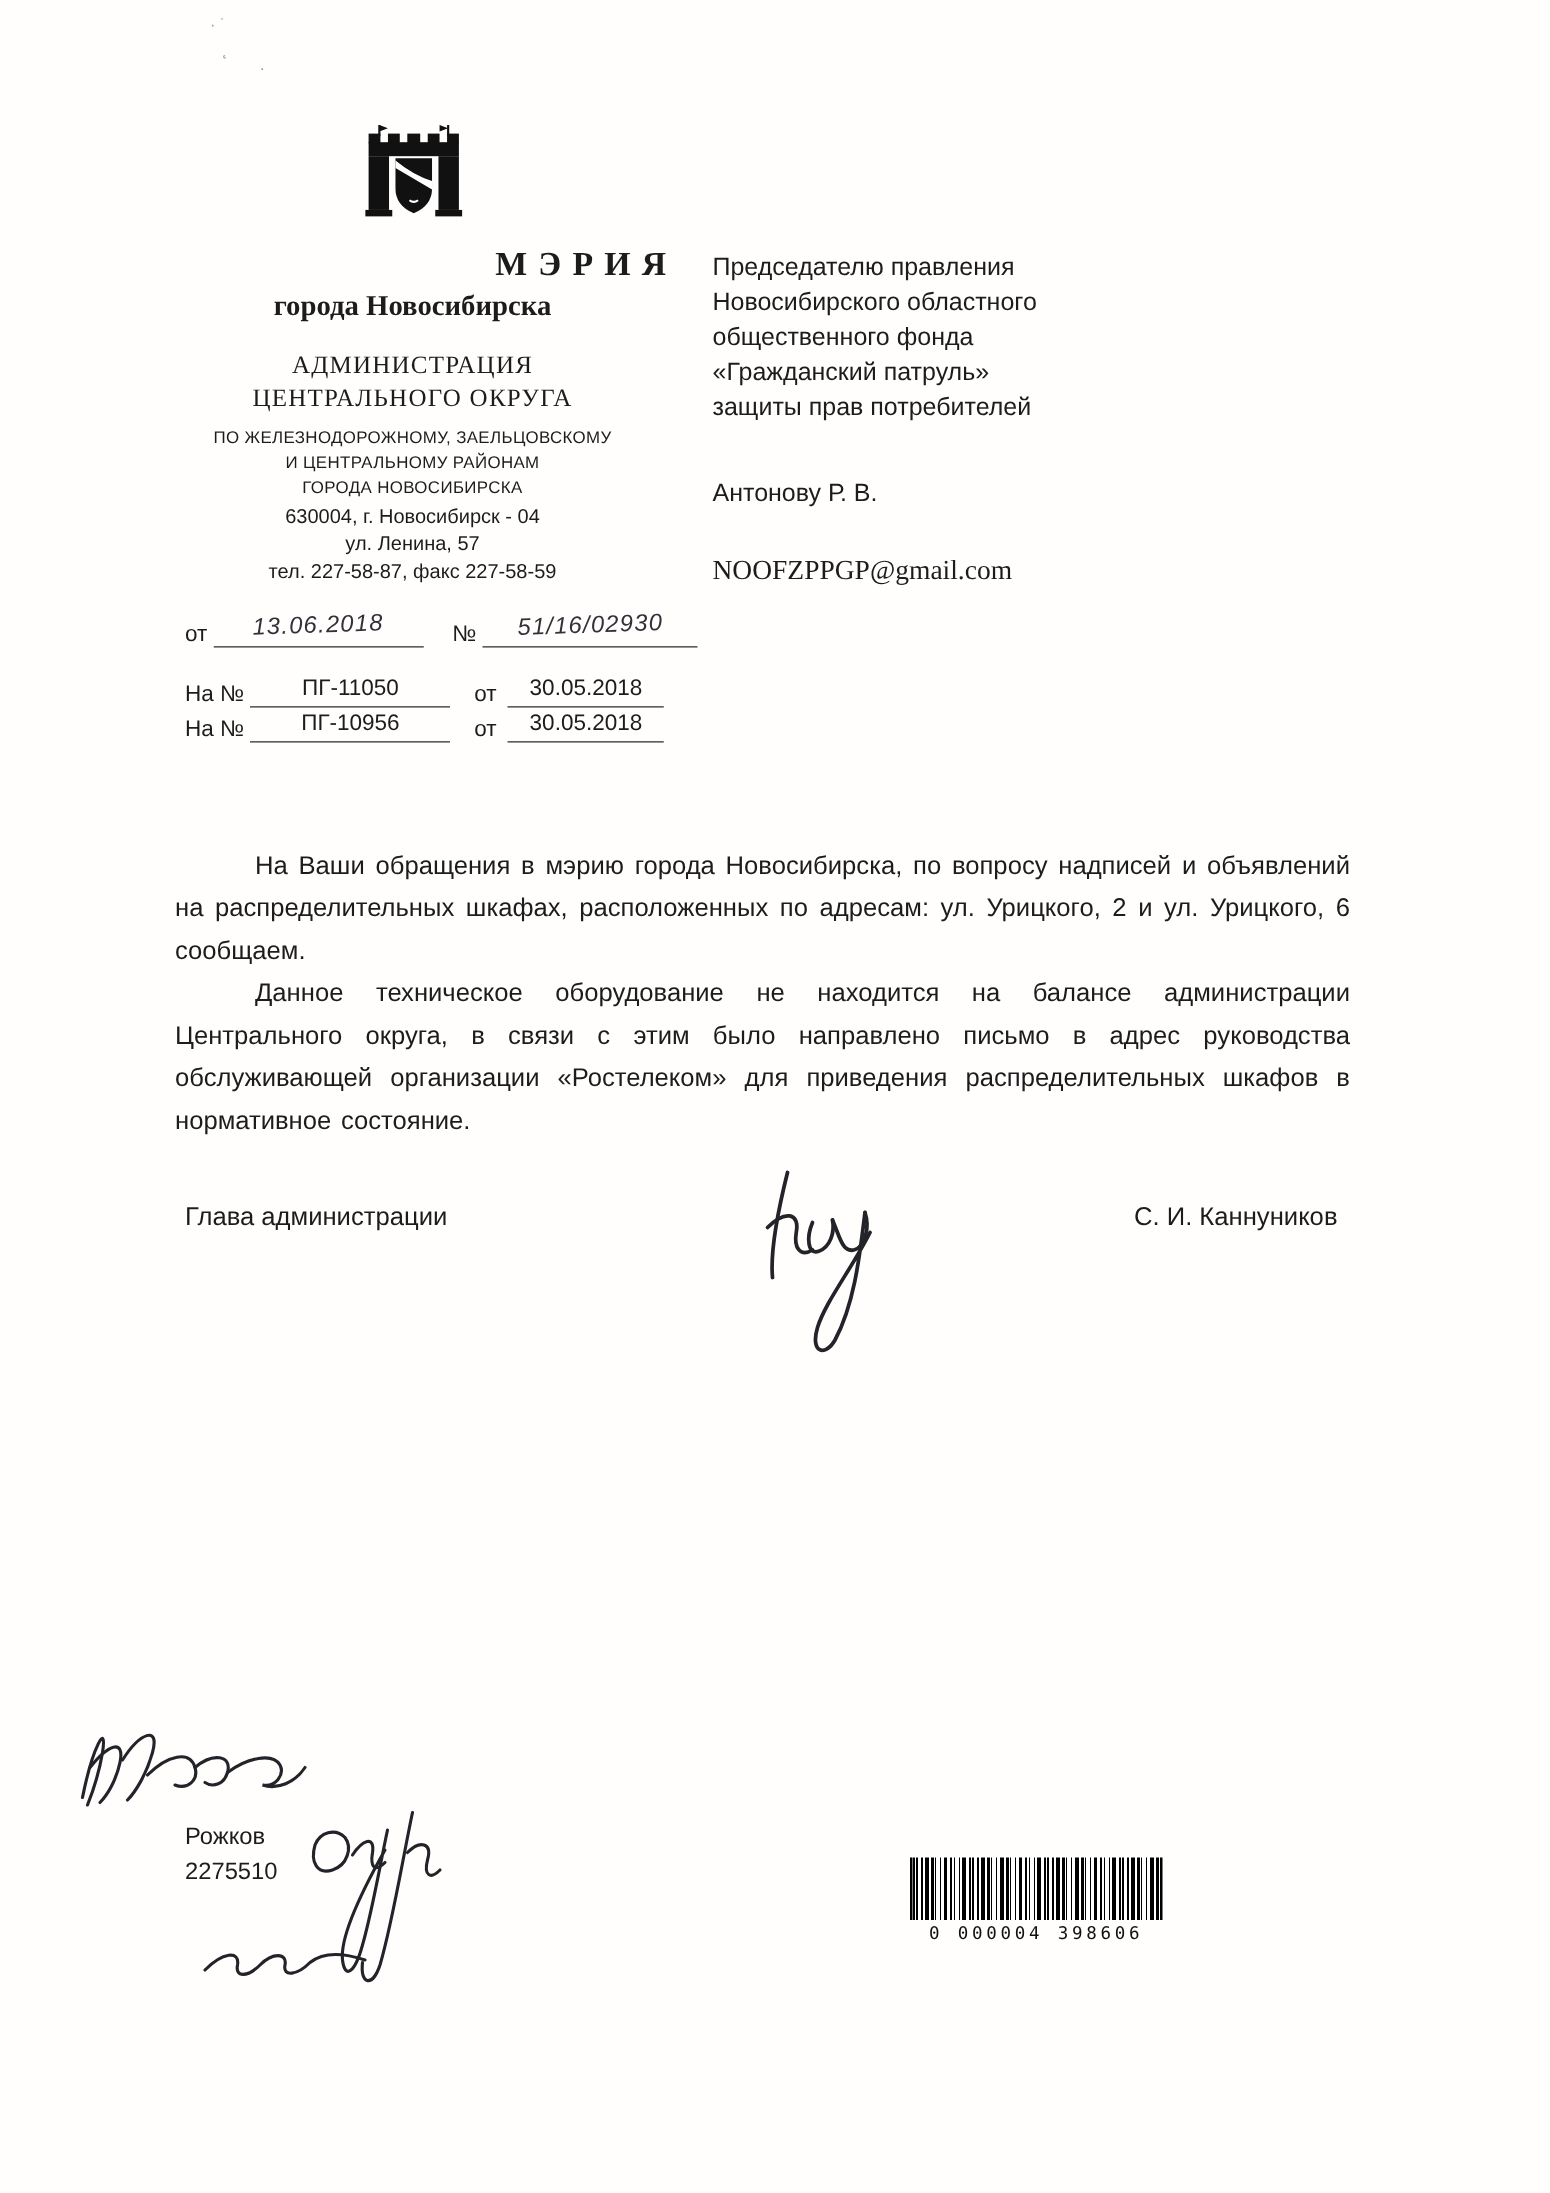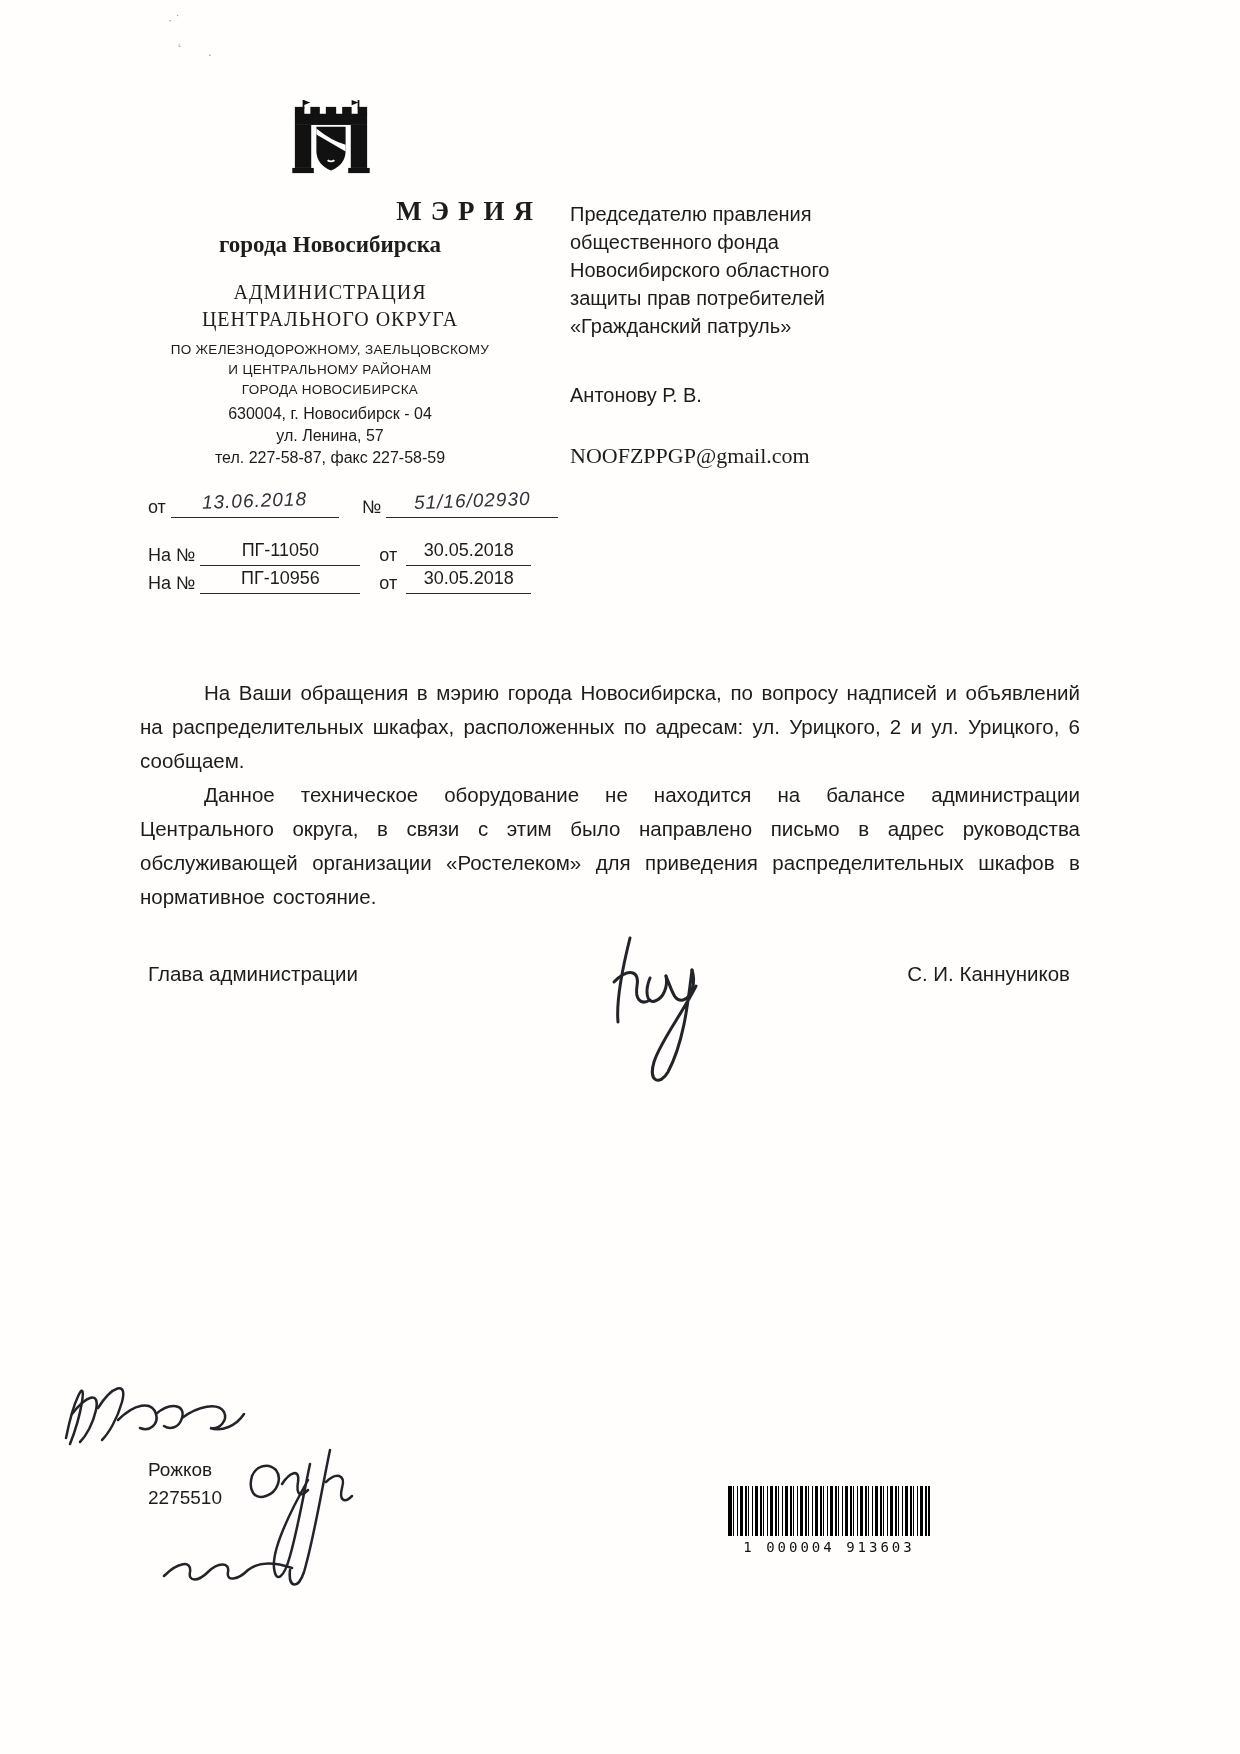--- a/index.html
+++ b/index.html
@@ -168,24 +168,24 @@
     <div class="reply-row">
       <span>На №</span>
       <span class="blank reply-num">ПГ-10956</span>
       <span class="reply-ot">от</span>
       <span class="blank reply-date">30.05.2018</span>
     </div>
   </div>
 
   <div class="recipient">
     <div class="rline">Председателю правления</div>
+    <div class="rline">Новосибирского областного</div>
     <div class="rline">общественного фонда</div>
-    <div class="rline">Новосибирского областного</div>
+    <div class="rline">«Гражданский патруль»</div>
     <div class="rline">защиты прав потребителей</div>
-    <div class="rline">«Гражданский патруль»</div>
     <div class="rname">Антонову Р. В.</div>
     <div class="remail">NOOFZPPGP@gmail.com</div>
   </div>
 
   <div class="body-text">
     <p>На Ваши обращения в мэрию города Новосибирска, по вопросу  надписей и объявлений  на  распределительных  шкафах,  расположенных  по  адресам:  ул. Урицкого, 2 и ул. Урицкого, 6 сообщаем.</p>
     <p>Данное техническое оборудование не находится на балансе администрации Центрального округа, в связи с этим было направлено письмо в адрес руководства обслуживающей организации «Ростелеком» для приведения распределительных шкафов в нормативное состояние.</p>
   </div>
 
   <div class="sign-title">Глава администрации</div>
@@ -225,16 +225,16 @@
     </svg>
   </div>
 
   <div class="executor">
     <div>Рожков</div>
     <div>2275510</div>
   </div>
 
   <div class="barcode-wrap">
     <div class="barcode"></div>
-    <div class="barcode-num">1  000004  913603</div>
+    <div class="barcode-num">0  000004  398606</div>
   </div>
 
 </div>
 
 </body></html>

